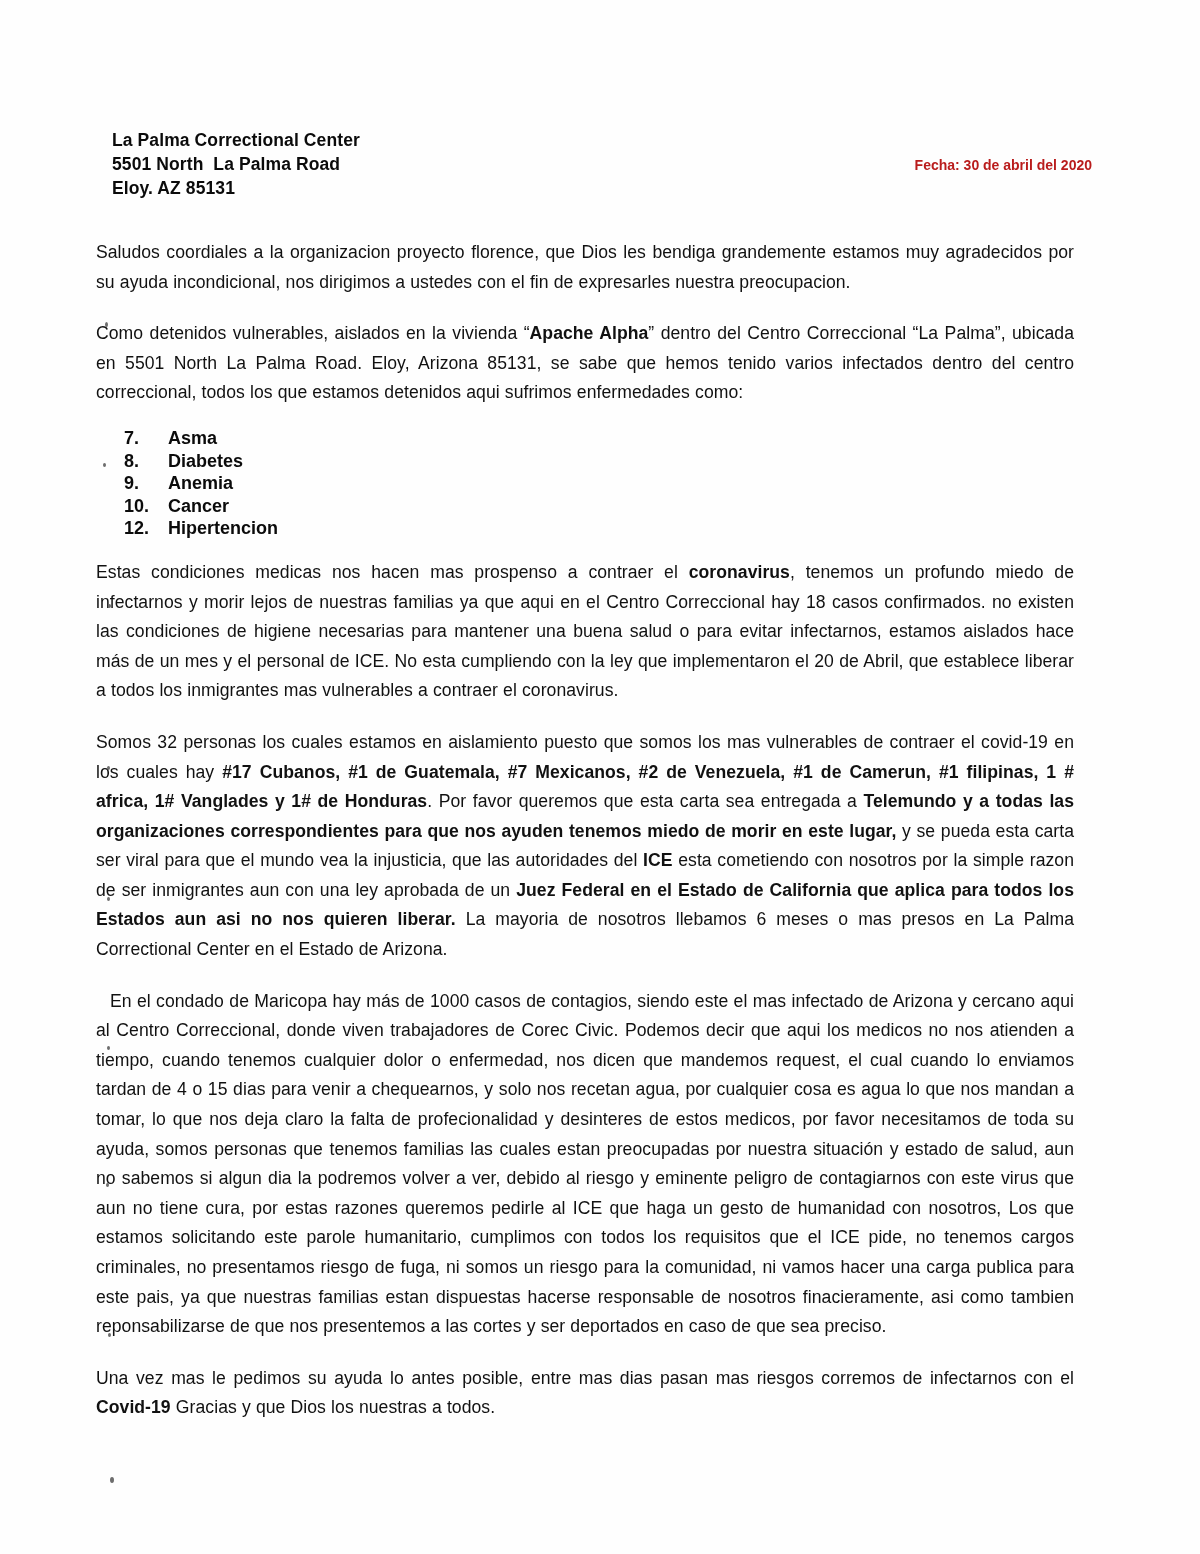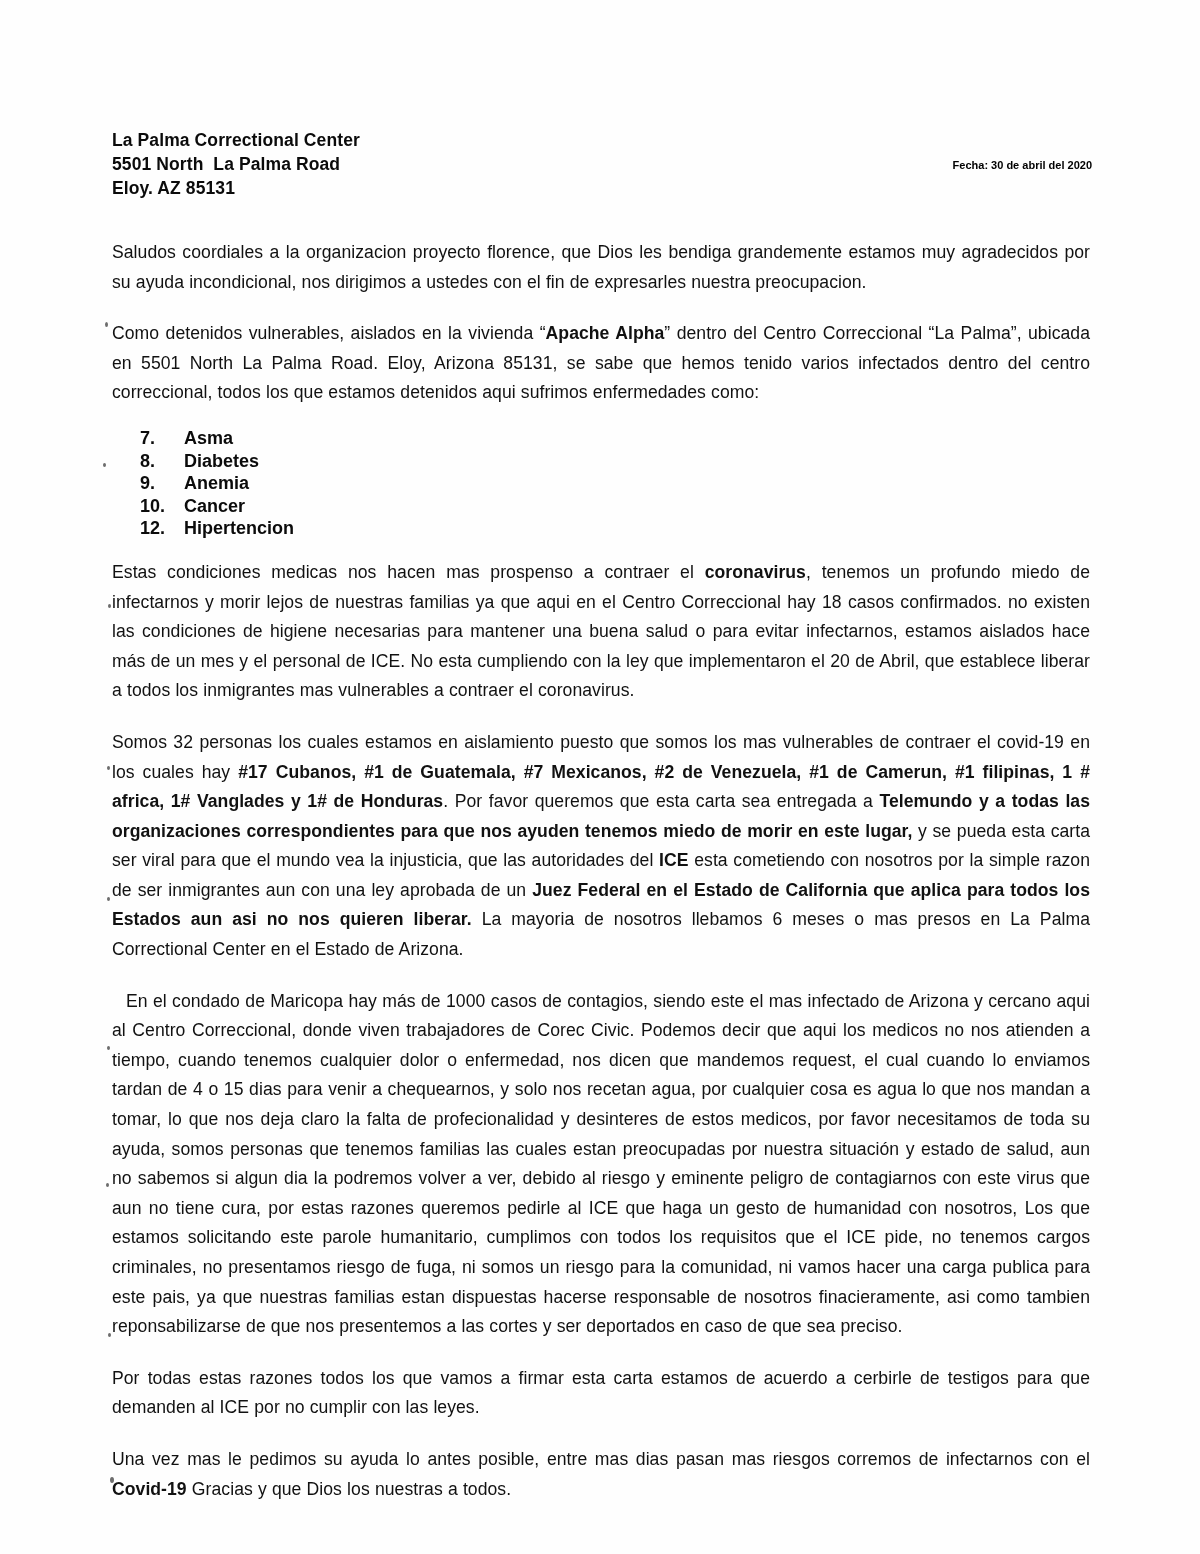--- a/index.html
+++ b/index.html
@@ -43,31 +43,31 @@
     line-height: 24px;
     color: #0b0b0b;
     letter-spacing: .1px;
   }
   .addr .ln {
     display: block;
     white-space: pre;
   }
   .date {
     font-weight: bold;
-    font-size: 11px;
+    font-size: 14px;
     line-height: 24px;
-    color: #000000;
+    color: #b91c1c;
     white-space: nowrap;
     padding-top: 1px;
   }
 
   
   .body-text {
     position: absolute;
-    left: 112px;
+    left: 96px;
     top: 238px;
     width: 978px;
   }
   p.para {
     margin: 0 0 22px 0;
     font-size: 17.6px;
     line-height: 29.6px;
     color: #111111;
     text-align: justify;
     text-justify: inter-word;
@@ -158,21 +158,20 @@
           <span class="cond-label">Hipertencion</span>
         </li>
       </ol>
 
       <p class="para"><span>Estas condiciones medicas nos hacen mas prospenso a contraer el </span><b>coronavirus</b><span>, tenemos un profundo miedo de infectarnos y morir lejos de nuestras familias ya que aqui en el Centro Correccional hay 18 casos confirmados. no existen las condiciones de higiene necesarias para mantener una buena salud o para evitar infectarnos, estamos aislados hace más de un mes y el personal de ICE. No esta cumpliendo con la ley que implementaron el 20 de Abril, que establece liberar a todos los inmigrantes mas vulnerables a contraer el coronavirus.</span></p>
 
       <p class="para"><span>Somos 32 personas los cuales estamos en aislamiento puesto que somos los mas vulnerables de contraer el covid-19 en los cuales hay </span><b>#17 Cubanos, #1 de Guatemala, #7 Mexicanos, #2 de Venezuela, #1 de Camerun, #1 filipinas, 1 # africa, 1# Vanglades y 1# de Honduras</b><span>. Por favor queremos que esta carta sea entregada a </span><b>Telemundo y a todas las organizaciones correspondientes para que nos ayuden tenemos miedo de morir en este lugar,</b><span> y se pueda esta carta ser viral para que el mundo vea la injusticia, que las autoridades del </span><b>ICE</b><span> esta cometiendo con nosotros por la simple razon de ser inmigrantes aun con una ley aprobada de un </span><b>Juez Federal en el Estado de California que aplica para todos los Estados aun asi no nos quieren  liberar.</b><span> La mayoria de nosotros llebamos 6 meses o mas presos en La Palma Correctional Center en el Estado de Arizona.</span></p>
 
       <p class="para indent">En el condado de Maricopa hay más de 1000 casos de contagios, siendo este el mas infectado de Arizona y cercano aqui al Centro Correccional, donde viven trabajadores de Corec Civic. Podemos decir que aqui los medicos no nos atienden a tiempo, cuando tenemos cualquier dolor o enfermedad, nos dicen que mandemos request, el cual cuando lo enviamos tardan de 4 o 15 dias para venir a  chequearnos, y solo nos recetan agua, por cualquier cosa es agua lo que nos mandan a tomar, lo que nos deja claro la falta de profecionalidad y desinteres de estos medicos, por favor necesitamos de toda su ayuda, somos personas que tenemos familias las cuales estan preocupadas por nuestra situación y estado de salud, aun no sabemos si algun dia la podremos volver a ver, debido al riesgo y eminente peligro de contagiarnos con este virus que aun no tiene cura, por estas razones queremos pedirle al ICE que haga un gesto de humanidad con nosotros, Los que estamos solicitando este parole humanitario, cumplimos con todos los  requisitos  que el ICE pide, no tenemos cargos criminales, no presentamos riesgo de fuga, ni somos un riesgo para la comunidad, ni vamos hacer una carga publica para este pais, ya que nuestras familias estan dispuestas hacerse responsable de nosotros finacieramente, asi como tambien reponsabilizarse de que nos presentemos a las cortes y ser deportados en caso de que sea preciso.</p>
 
-      <p class="para">Por todas estas razones todos los que vamos a firmar esta carta estamos de acuerdo a cerbirle de testigos para que demanden al ICE por no cumplir con las leyes.</p>
 
       <p class="para"><span>Una vez mas le pedimos su ayuda lo antes posible, entre mas dias pasan mas riesgos corremos de infectarnos con el </span><b>Covid-19</b><span>  Gracias y que Dios los nuestras a todos.</span></p>
 
     </div>
 
     <div class="speck" style="left:105px; top:322px; width:3px; height:5px;"></div>
     <div class="speck" style="left:103px; top:463px; width:3px; height:4px;"></div>
     <div class="speck" style="left:108px; top:604px; width:3px; height:4px;"></div>
     <div class="speck" style="left:107px; top:766px; width:3px; height:4px;"></div>
     <div class="speck" style="left:107px; top:897px; width:3px; height:4px;"></div>

